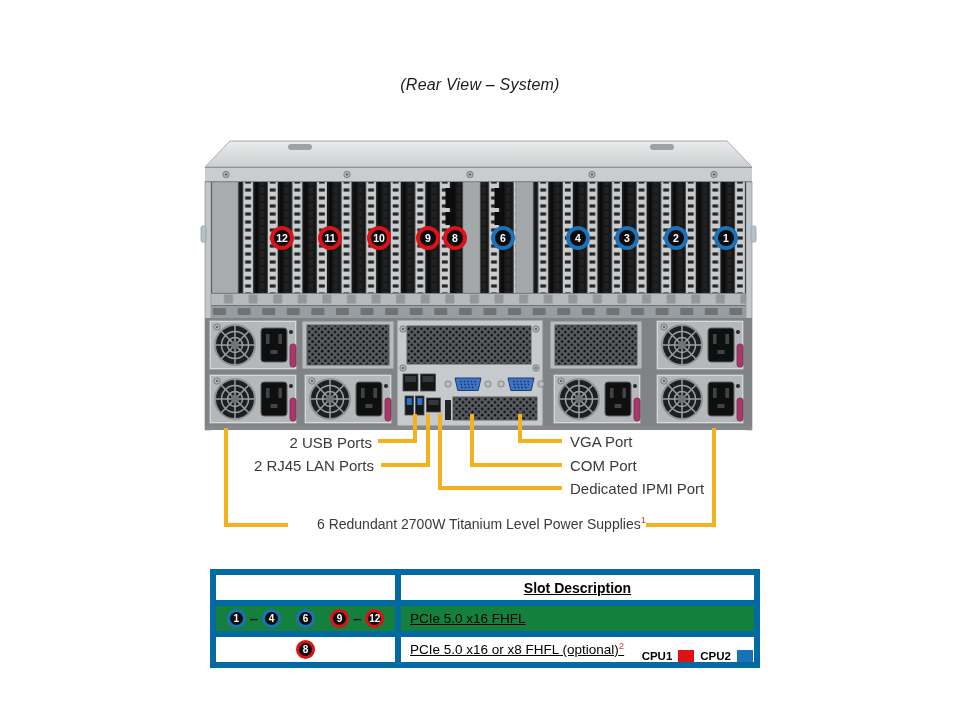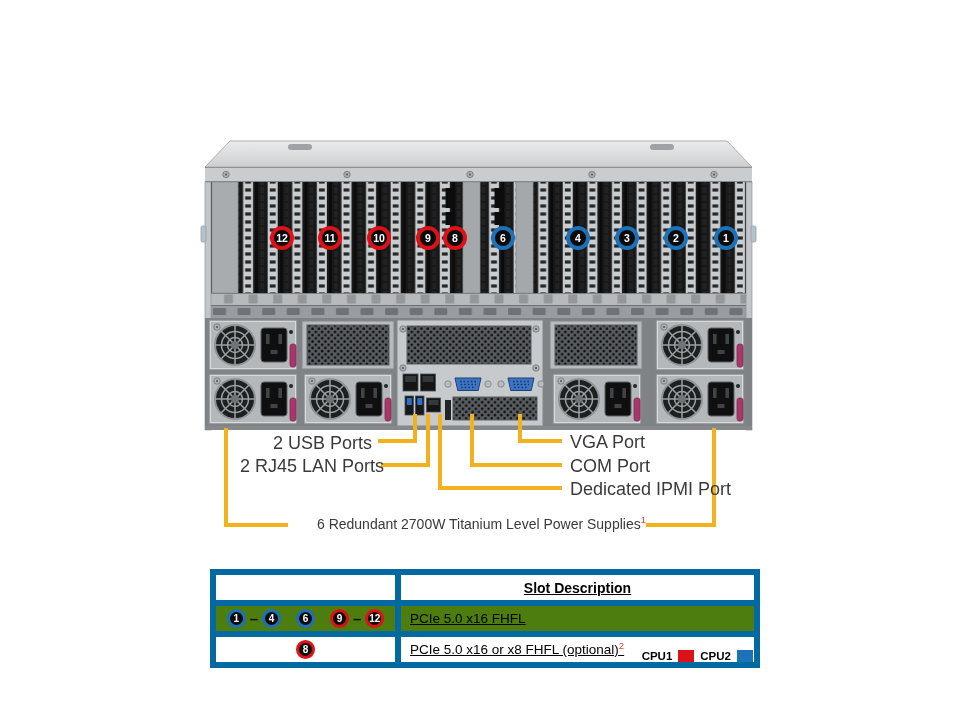--- a/index.html
+++ b/index.html
@@ -11,31 +11,31 @@
   
   #server{position:absolute;left:205px;top:138px;width:547px;height:292px;}
   #server svg{overflow:visible;display:block;}
   
   .slot-badge{position:absolute;top:88px;width:16px;height:16px;border:4px solid #000;
               border-radius:50%;background:#0b0b0b;color:#fff;font-size:10.5px;font-weight:bold;
               display:flex;align-items:center;justify-content:center;line-height:1;}
   
   .callout{position:absolute;background:var(--callout,#f3b11d);}
   
-  .lbl{position:absolute;font-size:18px;color:#3a3a3a;white-space:nowrap;line-height:16px;}
+  .lbl{position:absolute;font-size:15px;color:#3a3a3a;white-space:nowrap;line-height:16px;}
   .lbl.right-align{text-align:right;}
   .lbl.center{text-align:right;}
   .red-sup{color:var(--footnote-red,#e23b30);font-size:9.5px;vertical-align:super;line-height:0;}
   
   #slot-table{position:absolute;left:210px;top:569px;width:544px;border-collapse:collapse;
               table-layout:fixed;font-size:13.5px;color:#000;}
   #slot-table th,#slot-table td{border:6px solid #0369a1;padding:0;height:25px;text-decoration:underline;}
   #slot-table{border:1.5px solid #000;}
   #slot-table thead th{border-bottom:3px solid #000;font-size:14px;font-weight:bold;text-align:center;}
-  #slot-table tr.shaded td{background:#4d7c0f;}
+  #slot-table tr.shaded td{background:#15803d;}
   #slot-table td.badge-cell{text-align:center;vertical-align:middle;}
   #slot-table td.desc-cell{padding-left:9px;text-align:left;}
   .badge{display:inline-flex;width:13px;height:13px;border:3.5px solid #000;border-radius:50%;
          background:#0b0b0b;color:#fff;font-size:10px;font-weight:bold;align-items:center;
          justify-content:center;vertical-align:middle;margin:0 3px;line-height:1;}
   .dash{display:inline-block;font-weight:bold;color:#111;font-size:15px;vertical-align:middle;margin:0 1px;}
   .gap{display:inline-block;width:9px;}
   
   #legend{position:absolute;left:560px;top:650px;width:193px;display:flex;justify-content:flex-end;
           align-items:center;gap:6px;font-size:11.5px;font-weight:bold;color:#000;}
@@ -43,20 +43,21 @@
   
   #footnotes{position:absolute;left:13px;top:683px;font-size:11.5px;color:var(--footnote-red,#e23b30);
              line-height:13.5px;}
   #footnotes .fn sup{font-size:8.5px;}
 </style>
 </head>
 <body>
 
 <div id="stage">
 
+  <div class="page-title">(Rear View – System)</div>
 
   <div id="server">
     <svg width="547" height="292" viewBox="0 0 547 292">
       <defs>
         <linearGradient id="lid" x1="0" y1="0" x2="0" y2="1">
           <stop offset="0" stop-color="#ebecec"></stop>
             <stop offset="1" stop-color="#ccced0"></stop>
         </linearGradient>
         <pattern id="rails" width="24.59" height="8" patternUnits="userSpaceOnUse">
           <rect width="24.59" height="8" fill="#181818"></rect>

